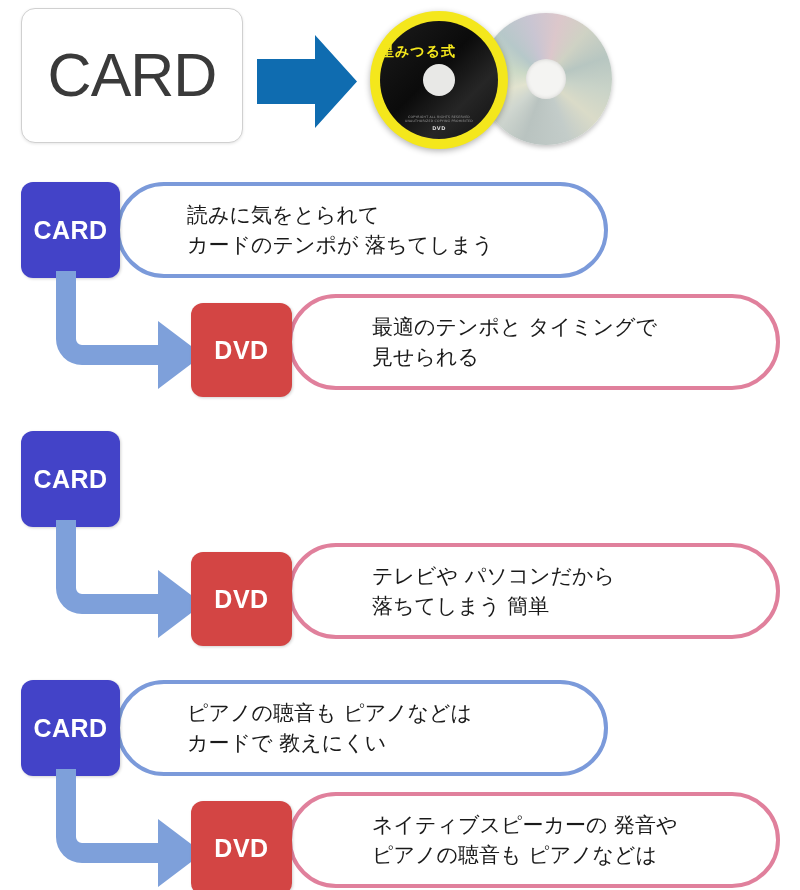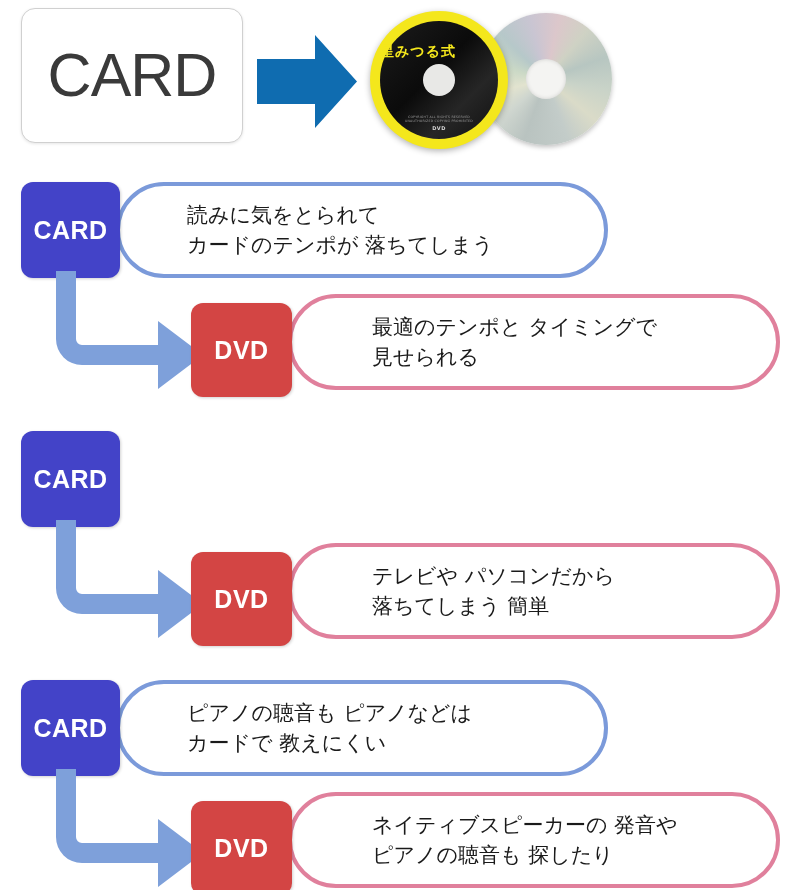--- a/index.html
+++ b/index.html
@@ -292,17 +292,17 @@
     <div class="tag tag-card">CARD</div>
   </div>
 
   <svg class="bent-arrow" viewBox="0 0 165 120">
     <path d="M16,0 L16,68 A26,26 0 0 0 42,94 L118,94 L118,118 L163,84 L118,50 L118,74 L42,74 A6,6 0 0 1 36,68 L36,0 Z" fill="#7ea0da"></path>
   </svg>
 
   <div class="row row-dvd">
     <div class="pill pill-dvd">
       <div class="pill-text">ネイティブスピーカーの 発音や
-ピアノの聴音も 探したり</div>
+ピアノの聴音も ピアノなどは</div>
     </div>
     <div class="tag tag-dvd">DVD</div>
   </div>
 </div>
 
 </body></html>

